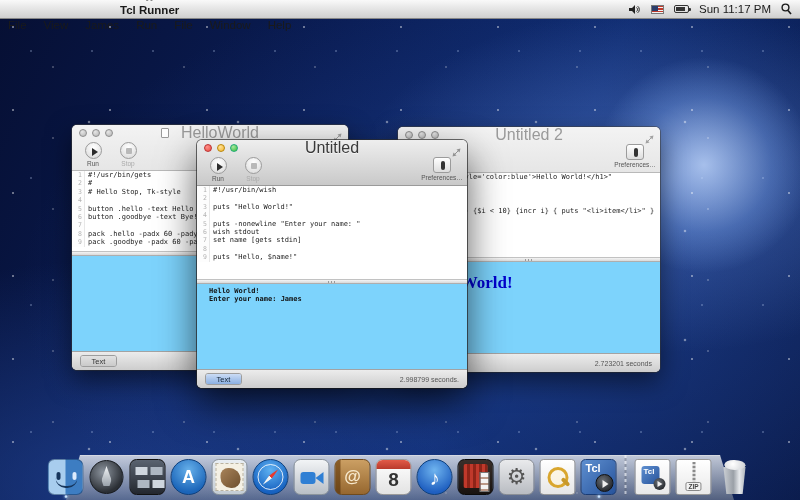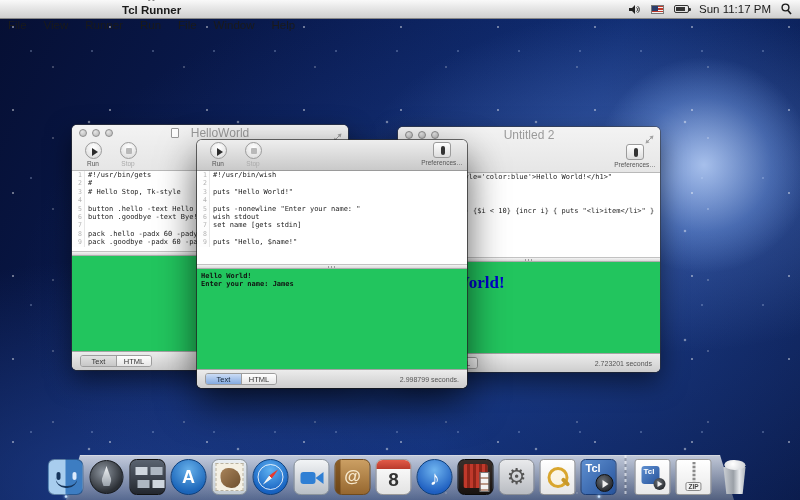--- a/index.html
+++ b/index.html
@@ -46,21 +46,21 @@
   .window.front { box-shadow:0 16px 38px rgba(0,0,0,.65), 0 0 0 1px rgba(50,50,50,.7); }
   .w-header { background:linear-gradient(#f3f3f3, #e6e6e6); border-bottom:1px solid #b9b9b9; flex:0 0 auto; }
   .front .w-header { background:linear-gradient(#eeeeee, #c9c9c9); border-bottom:1px solid #9a9a9a; }
   .titlebar { height:15px; position:relative; display:flex; align-items:center; }
   .traffic { position:absolute; left:7px; top:0; bottom:0; display:flex; align-items:center; gap:5px; }
   .tl { width:8px; height:8px; border-radius:50%; border:0.5px solid #8e8e8e;
     background:radial-gradient(circle at 35% 30%, #e6e6e6, #b5b5b5); }
   .front .tl.red   { background:radial-gradient(circle at 35% 30%, #ff928c, #ec4c42); border-color:#b33; }
   .front .tl.yellow{ background:radial-gradient(circle at 35% 30%, #ffe39a, #f5b42a); border-color:#b8860b; }
   .front .tl.green { background:radial-gradient(circle at 35% 30%, #a9e8a0, #35bd39); border-color:#2a7; }
-  .w-title { margin:16px auto; font-size:12px; color:#9a9a9a; display:flex; align-items:center; gap:12px; }
+  .w-title { margin:16px auto; font-size:16px; color:#9a9a9a; display:flex; align-items:center; gap:12px; }
   .front .w-title { color:#3a3a3a; text-shadow:0 1px 0 rgba(255,255,255,.6); }
   .doc-proxy { width:8px; height:10px; background:#fdfdfd; border:1px solid #999; border-radius:1px; display:inline-block; }
   .fs-icon { position:absolute; right:6px; top:3px; width:9px; height:9px; opacity:.65; }
   .toolbar { height:30px; display:flex; align-items:flex-start; padding:2px 8px 0 8px; gap:9px; }
   .tb-btn { display:flex; flex-direction:column; align-items:center; width:26px; cursor:default; }
   .tb-circle { width:17px; height:17px; border-radius:50%; border:1px solid #9b9b9b;
     background:radial-gradient(circle at 50% 30%, #ffffff, #d8d8d8); position:relative; }
   .tb-circle .play { position:absolute; left:6px; top:4.5px; width:0; height:0;
     border-left:6px solid #2c2c2c; border-top:4px solid transparent; border-bottom:4px solid transparent; }
   .tb-circle .stopsq { position:absolute; left:5px; top:5px; width:6px; height:6px; border-radius:1px; background:#b9b9b9; }
@@ -76,28 +76,28 @@
   .code-pane { background:#fff; overflow:hidden; display:flex; flex:0 0 auto; }
   .code-lines { width:100%; }
   .code-line { display:flex; height:8.4px; line-height:8.4px; white-space:pre; }
   .ln { flex:0 0 13px; text-align:right; padding-right:2px; color:#b3b3b3;
     font:6.5px "DejaVu Sans Mono", monospace; background:#fdfdfd; border-right:1px solid #e7e7e7; }
   .ct { padding-left:3px; color:#1c1c1c; font:7px "DejaVu Sans Mono", monospace; overflow:hidden; }
   .splitter { height:5px; background:linear-gradient(#f4f4f4,#d9d9d9);
     border-top:1px solid #c2c2c2; border-bottom:1px solid #aeaeae; position:relative; flex:0 0 auto; }
   .splitter .grip { position:absolute; left:50%; top:1px; width:9px; height:2px; margin-left:-4px;
     background:repeating-linear-gradient(90deg,#9a9a9a 0 1px, transparent 1px 3px); }
-  .output-pane { background:#22c55e; flex:1 1 auto; overflow:hidden; padding:3px 4px; }
+  .output-pane { background:#7dd3fc; flex:1 1 auto; overflow:hidden; padding:3px 12px; }
   .out-line { font:bold 7px "DejaVu Sans Mono", monospace; line-height:8.2px; color:#111; white-space:pre; }
   .html-out { font-family:"Liberation Serif", serif; font-weight:bold; font-size:17px;
     color:#0000cc; margin:8px 0 0 8px; white-space:nowrap; }
 
   .bottombar { height:19px; flex:0 0 auto; background:linear-gradient(#ececec,#cdcdcd);
     border-top:1px solid #a3a3a3; display:flex; align-items:center; padding:0 8px; }
-  .seg { display:flex; border:1px solid #9d9d9d; border-radius:3px; overflow:hidden; height:12px; }
+  .seg { display:flex; border:1px solid #9d9d9d; border-radius:3px; overflow:hidden; height:12px;flex-direction:column; }
   .seg-btn { width:35px; font-size:7.5px; line-height:11px; text-align:center; color:#333;
     background:linear-gradient(#ffffff,#e6e6e6); }
   .seg-btn + .seg-btn { border-left:1px solid #9d9d9d; }
   .seg-btn.sel { background:linear-gradient(#e2e2e2,#c7c7c7); }
   .front .seg-btn.sel { background:linear-gradient(#cbdcf5,#84abe0); color:#123; }
   .seconds { margin-left:auto; font-size:7px; color:#555; }
 
   
   #dock-shelf { position:absolute; bottom:0; left:50%; width:668px; margin-left:-334px; height:45px; z-index:20;
     background:linear-gradient(rgba(222,227,235,.85), rgba(138,146,158,.55));
@@ -191,21 +191,21 @@
       <span style="display:flex;">
         <svg width="11" height="13" viewBox="0 0 12 14">
             <path fill="#1a1a1a" d="M11.5 10c-.3.7-.5 1-.9 1.6-.6.9-1.4 2-2.4 2-.9 0-1.2-.6-2.4-.6s-1.5.6-2.4.6c-1 0-1.7-1-2.3-1.9C-.5 9.2-.7 6 .5 4.3c.8-1.2 2-1.9 3.1-1.9 1.1 0 1.8.6 2.8.6.9 0 1.5-.6 2.8-.6.5 0 1.9.2 2.8 1.5-2.4 1.4-2 4.9-.5 6.1zM8.5 1.9c.5-.6.8-1.4.7-1.9-.7.1-1.6.5-2.1 1.1-.4.5-.8 1.4-.7 2.1.8.1 1.6-.4 2.1-1.3z"></path>
           </svg>
       </span>
       <span class="mb-appname">Tcl Runner</span>
       <span style="display:flex; gap:17px;">
 
       <span class="menu-item">File</span>
           <span class="menu-item">View</span>
-          <span class="menu-item">Runner</span>
+          <span class="menu-item">James</span>
           <span class="menu-item">Run</span>
           <span class="menu-item">File</span>
           <span class="menu-item">Window</span>
           <span class="menu-item">Help</span>
         </span>
     </div>
     <div class="mb-right">
       <span style="display:flex;">
         <svg width="12" height="11" viewBox="0 0 12 11">
             <polygon points="0,4 3,4 6,1 6,10 3,7 0,7" fill="#222"></polygon>
@@ -391,20 +391,37 @@
       <div class="seg">
         <span class="seg-btn sel">Text</span>
         <span class="seg-btn">HTML</span>
       </div>
       <span class="seconds">2.723201 seconds</span>
     </div>
   </div>
 
   <div class="window front" id="win-untitled" style="left:197px; top:140px; width:270px; height:248px; z-index:10;">
     <div class="w-header">
+      <div class="titlebar">
+        <div class="traffic">
+          <span class="tl red"></span>
+          <span class="tl yellow"></span>
+          <span class="tl green"></span>
+        </div>
+        <div class="w-title">
+            <span>Untitled</span>
+          </div>
+        <span class="fs-icon">
+          <svg width="9" height="9" viewBox="0 0 9 9">
+              <line x1="2" y1="7" x2="7" y2="2" stroke="#666" stroke-width="1"></line>
+              <polygon points="8.5,0.5 4.5,1.5 7.5,4.5" fill="#666"></polygon>
+              <polygon points="0.5,8.5 4.5,7.5 1.5,4.5" fill="#666"></polygon>
+            </svg>
+        </span>
+      </div>
       <div class="toolbar">
         <div class="tb-btn">
           <span class="tb-circle">
               <span class="play"></span>
             </span>
           <span class="tb-label">Run</span>
         </div>
         <div class="tb-btn">
           <span class="tb-circle">
               <span class="stopsq"></span>

